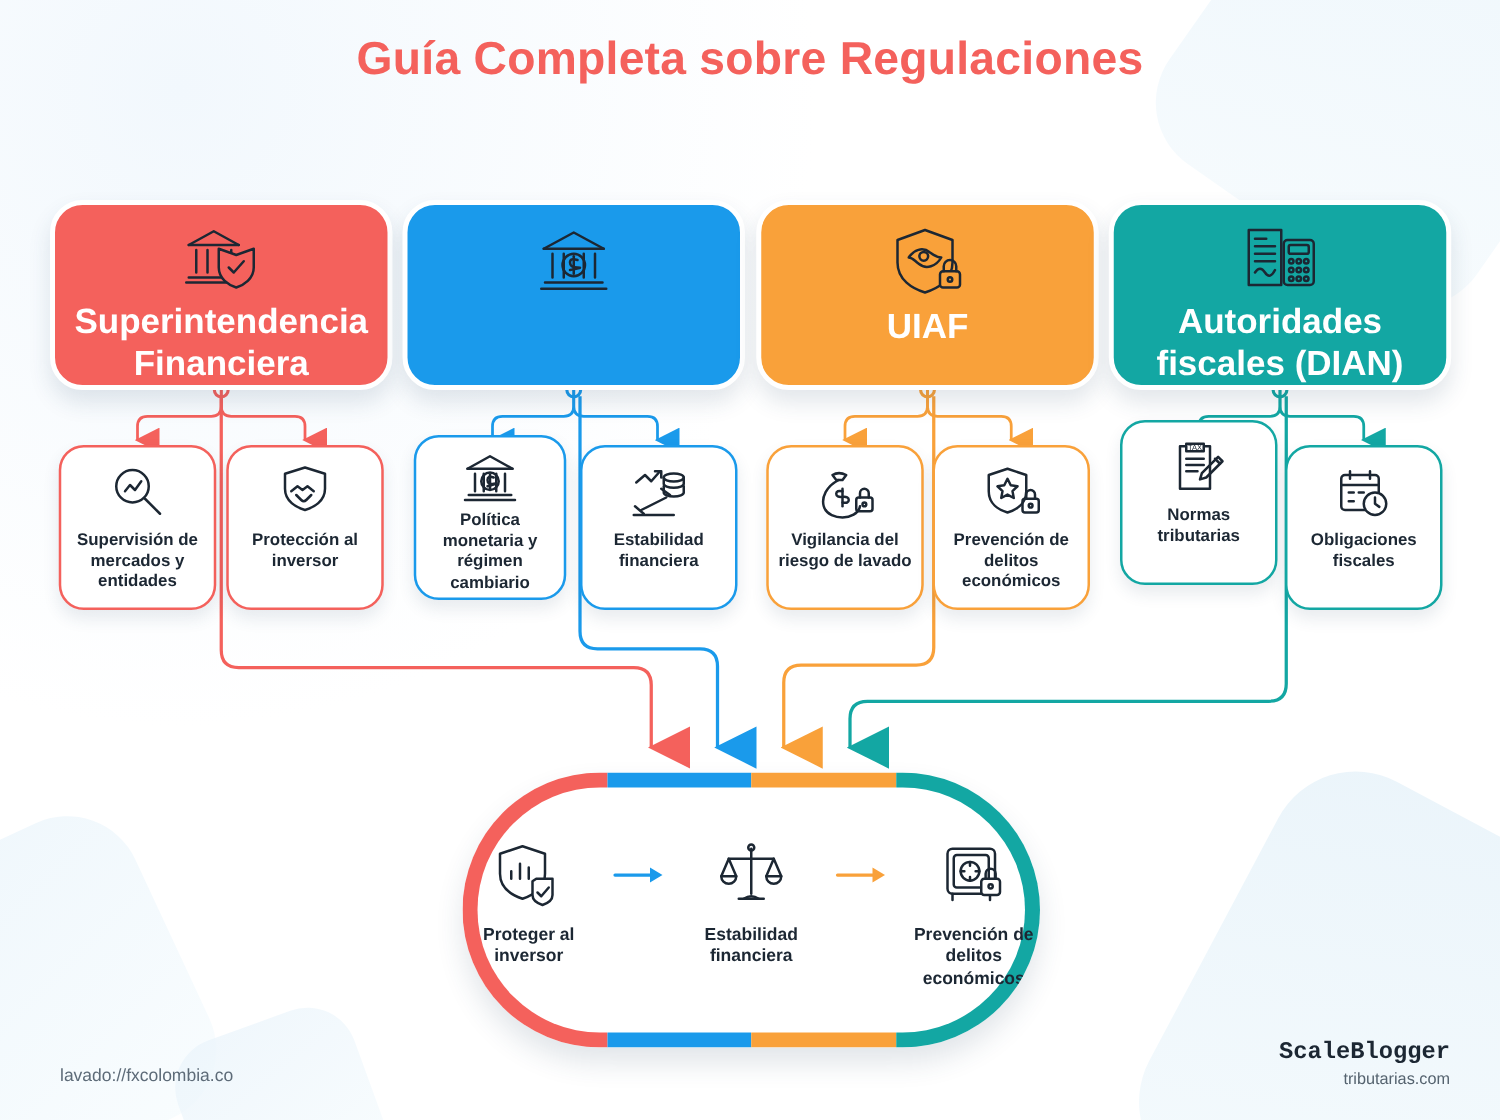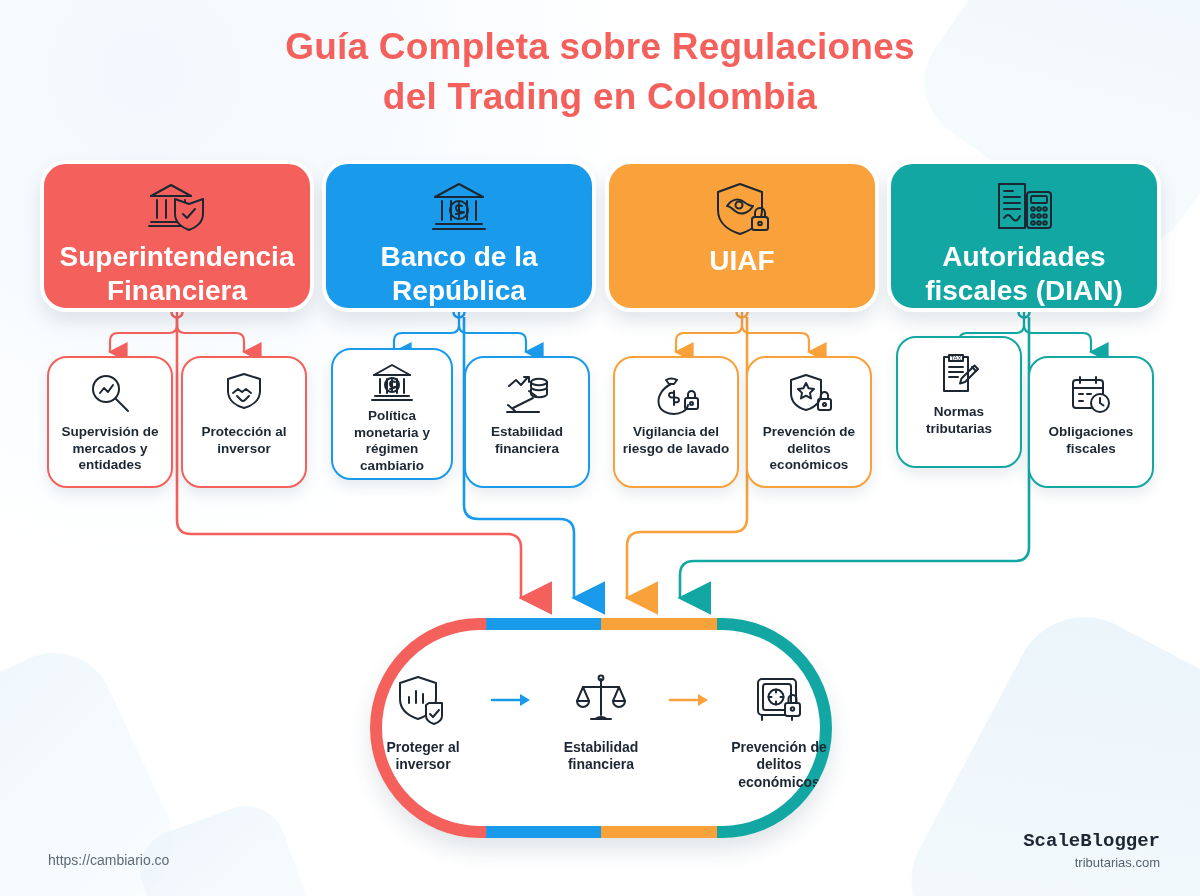--- a/index.html
+++ b/index.html
@@ -235,21 +235,20 @@
 
 <div id="canvas">
 
   <div class="bg-shape bg-1"></div>
   <div class="bg-shape bg-2"></div>
   <div class="bg-shape bg-3"></div>
   <div class="bg-shape bg-4"></div>
 
   <div id="title">
     <div>Guía Completa sobre Regulaciones</div>
-    <div>del Trading en Colombia</div>
   </div>
 
   <svg id="wires" viewBox="0 0 1200 896">
     <defs>
       <marker id="ah-red" markerWidth="9" markerHeight="9" refX="4.5" refY="8" orient="auto">
         <path d="M0,0 L9,0 L4.5,9 Z" fill="#f4615c"></path>
       </marker>
       <marker id="ah-blue" markerWidth="9" markerHeight="9" refX="4.5" refY="8" orient="auto">
         <path d="M0,0 L9,0 L4.5,9 Z" fill="#1a9aeb"></path>
       </marker>
@@ -313,21 +312,20 @@
       <svg width="60" height="58" viewBox="0 0 60 58" fill="none" stroke="#1c2733" stroke-width="2" stroke-linecap="round" stroke-linejoin="round">
         <path d="M6 19 L30 6 L54 19"></path>
         <path d="M6 19 L54 19"></path>
         <path d="M13 23 L13 42 M22 23 L22 42 M38 23 L38 42 M47 23 L47 42"></path>
         <path d="M7 46 L53 46 M4 51 L56 51"></path>
         <circle cx="30" cy="32" r="9"></circle>
         <path d="M33 28 q-6 -2 -6 2 t6 4 t-6 2"></path>
         <path d="M30 25 L30 39"></path>
       </svg>
     </div>
-    <div class="auth-label">Banco de la República</div>
   </div>
 
   <div class="auth-card" style="left:605px; top:160px; width:274px; height:152px; background:#f9a13a;">
     <div class="auth-icon">
       <svg width="60" height="58" viewBox="0 0 60 58" fill="none" stroke="#1c2733" stroke-width="2" stroke-linecap="round" stroke-linejoin="round">
         <path d="M28 4 L50 12 L50 30 C50 44 38 51 28 54 C18 51 6 44 6 30 L6 12 Z"></path>
         <path d="M15 26 C19 20 26 17 32 22 C36 25 38 26 41 26 C37 33 29 36 23 31 C19 28 18 26 15 26 Z"></path>
         <circle cx="27" cy="25" r="3.5"></circle>
         <rect x="40" y="37" width="16" height="13" rx="2.5" fill="#f9a13a"></rect>
         <path d="M43 37 v-4 a5 5 0 0 1 10 0 v4"></path>
@@ -534,20 +532,20 @@
               <circle cx="40.5" cy="36" r="1.7"></circle>
             </svg>
           </div>
           <div class="sum-label">Prevención de delitos económicos</div>
         </div>
 
       </div>
     </div>
   </div>
 
-  <div id="site-url">https://cambiario.co</div>
+  <div id="site-url">lavado://fxcolombia.co</div>
 
   <div id="brand">
     <div class="brand-name">ScaleBlogger</div>
     <div class="brand-site">tributarias.com</div>
   </div>
 
 </div>
 
 </body></html>

